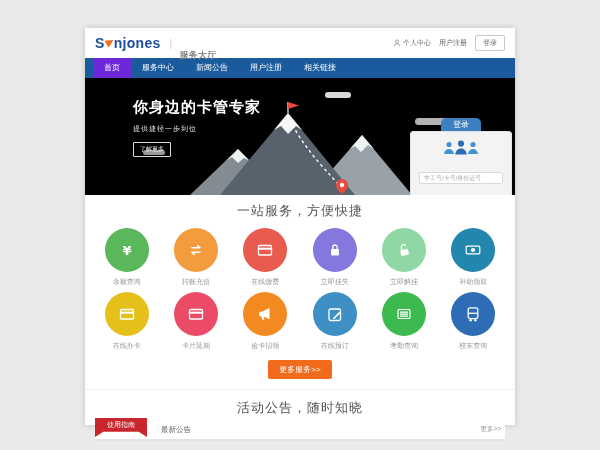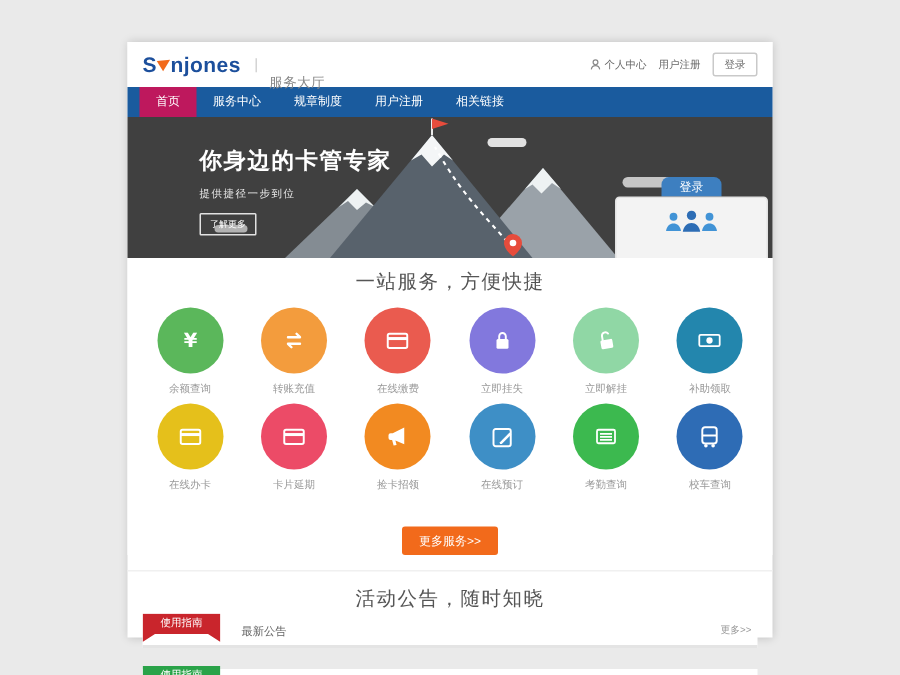--- a/index.html
+++ b/index.html
@@ -5,32 +5,32 @@
   * { box-sizing: border-box; margin: 0; padding: 0; }
   html,body { width:600px; height:450px; overflow:hidden; }
   body { background:#eaeaea; font-family:"Liberation Sans", sans-serif; }
   .site { width:430px; margin:28px auto 0; background:#fff; box-shadow:0 0 6px rgba(0,0,0,.18); position:relative; height:397px; }
 
   
   .hdr { height:30px; display:flex; align-items:center; padding:0 10px; background:#fff; }
   .logo { display:flex; align-items:center; font-weight:bold; font-size:14px; color:#1c4f9c; letter-spacing:.3px; }
   .logo-arrow { width:0; height:0; border-left:8px solid #f26a1b; border-top:4px solid transparent; border-bottom:4px solid transparent; display:inline-block; transform:rotate(-32deg); margin:0 0 2px 1px; }
   .logo-div { color:#ccc; font-size:10px; margin:0 7px 0 9px; font-weight:normal; }
-  .site-name { color:#888; font-size:9px; font-weight:normal;margin-top:25px; }
+  .site-name { color:#888; font-size:9px; font-weight:bold;margin-top:25px; }
   .hdr-right { margin-left:auto; display:flex; align-items:center; gap:8px; font-size:7px; color:#666; }
   .hdr-link { color:#666; text-decoration:none; display:flex; align-items:center; gap:2px; cursor:pointer; }
   .hdr-btn { border:1px solid #c9c9c9; border-radius:2px; padding:2px 7px; font-size:7px; color:#666; background:#fff; cursor:pointer; }
 
   
   .nav { height:20px; background:#1a5b9e; display:flex; padding-left:8px; }
   .nav a { color:#fff; font-size:8px; line-height:20px; padding:0 11px; text-decoration:none; }
-  .nav a.active { background:#be185d;text-align:center; }
-
-  
-  .hero { height:94px; background:#404040; position:relative; overflow:hidden; }
+  .nav a.active { background:#6d28d9;text-align:center; }
+
+  
+  .hero { height:117px; background:#000000; position:relative; overflow:hidden; }
   .hero-copy { position:absolute; left:48px; top:20px; z-index:3; }
   .hero-title { color:#fff; font-size:15px; font-weight:bold; letter-spacing:1px; }
   .hero-sub { color:rgba(255,255,255,.9); font-size:7px; margin-top:7px; letter-spacing:1px; }
   .hero-cta { display:inline-block; margin-top:8px; border:1px solid rgba(255,255,255,.85); color:#fff; font-size:6px; padding:2px 6px; border-radius:1px; cursor:pointer; }
   .cloud { position:absolute; background:#fff; opacity:.85; border-radius:10px; }
   .mountains { position:absolute; left:105px; bottom:0; z-index:2; }
 
   
   .login { position:absolute; top:40px; right:3px; width:102px; z-index:5; }
   .login-tab { width:40px; margin:0 auto; background:#3d7fc0; color:#fff; text-align:center; font-size:8px; line-height:13px; border-radius:5px 5px 0 0; cursor:pointer; }
@@ -39,21 +39,21 @@
   .login input[type=text], .login input[type=password] { width:100%; height:12px; border:1px solid #d8d8d8; border-radius:2px; background:#fff; font-size:6px; padding:0 4px; color:#555; margin-bottom:5px; }
   .login input::placeholder { color:#aaa; font-size:6px; }
 
   
   .services { padding-top:7px; background:#fff; text-align:center; }
   .sec-title { font-size:13px; color:#555; letter-spacing:1px; }
   .svc-grid { display:grid; grid-template-columns:repeat(6,1fr); row-gap:5px; margin:8px 7px 0; }
   .svc { cursor:pointer; }
   .circ { width:44px; height:44px; border-radius:50%; margin:0 auto; display:flex; align-items:center; justify-content:center; }
   .svc-label { font-size:7px; color:#999; margin-top:5px; }
-  .more-btn { display:inline-block; margin-top:23px; background:#f26a1b; color:#fff; font-size:8px; padding:4px 11px; border:none; border-radius:2px; cursor:pointer;text-align:right; }
+  .more-btn { display:inline-block; margin-top:9px; background:#f26a1b; color:#fff; font-size:8px; padding:4px 11px; border:none; border-radius:2px; cursor:pointer;text-align:right; }
 
   
   .ann { margin-top:10px; border-top:1px solid #f0f0f0; padding:9px 10px 10px; text-align:center; }
   .ann-bars { display:flex; gap:14px; margin-top:3px;flex-direction:column; }
   .bar { position:relative; height:19px; border-bottom:2px solid #e4e4e4; background:#fff; display:flex; align-items:center; }
   .bar-left { flex:1.35; } .bar-right { flex:1; }
   .ribbon { position:relative; top:-2px; height:19px; min-width:52px; padding:0 6px; color:#fff; font-size:7px; line-height:14px; text-align:center; clip-path:polygon(0 0,100% 0,100% 100%,84% 72%,16% 72%,0 100%); }
   .bar-tab2 { font-size:7.5px; color:#666; margin-left:14px; cursor:pointer; }
   .bar-more { margin-left:auto; margin-right:4px; font-size:6.5px; color:#999; text-decoration:none; cursor:pointer; }
 </style>
@@ -81,21 +81,21 @@
       <a class="hdr-link">
         <span>用户注册</span>
       </a>
       <button class="hdr-btn">登录</button>
     </div>
   </div>
 
   <div class="nav">
     <a class="active">首页</a>
     <a>服务中心</a>
-    <a>规章制度</a>
+    <a>新闻公告</a>
     <a>用户注册</a>
     <a>相关链接</a>
   </div>
 
   <div class="hero">
     <div class="cloud" style="left:240px;top:14px;width:26px;height:6px"></div>
     <div class="cloud" style="left:330px;top:40px;width:34px;height:7px;opacity:.7"></div>
     <div class="cloud" style="left:58px;top:72px;width:22px;height:5px;opacity:.6"></div>
 
     <div class="hero-copy">

